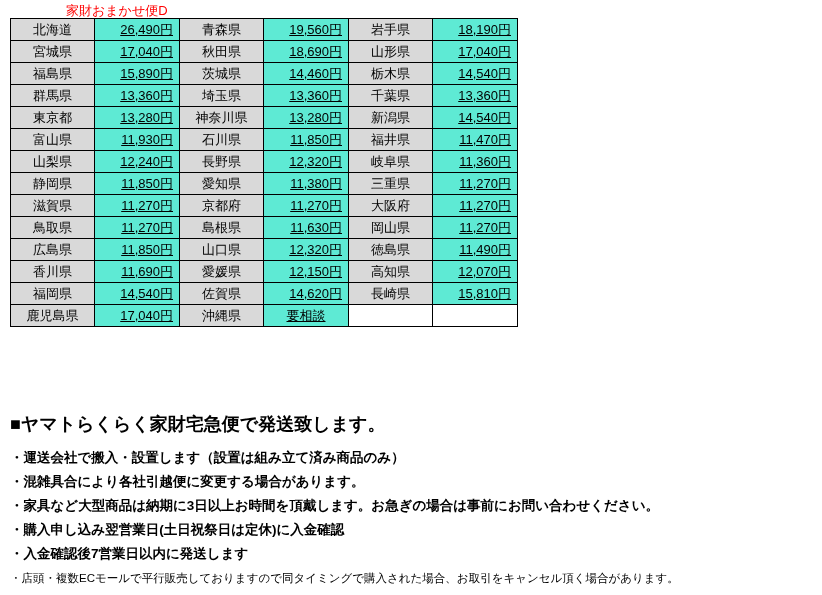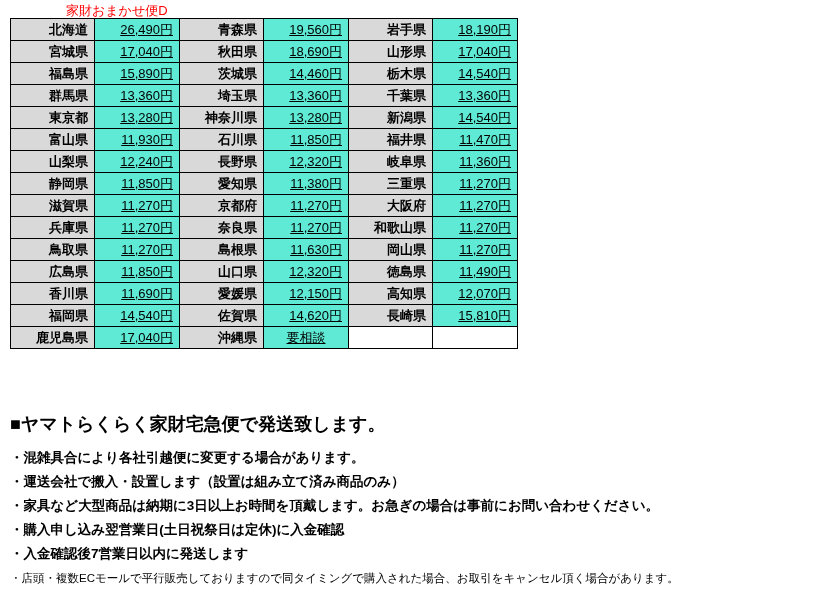--- a/index.html
+++ b/index.html
@@ -41,23 +41,23 @@
   table.fee-table td {
     border: 1px solid #000000;
     height: 22px;
     font-size: 13px;
     padding: 0 6px;
     box-sizing: border-box;
     white-space: nowrap;
   }
   td.pref {
     background: #d9d9d9;
-    text-align: right;
+    text-align: center;
     width: 84px;
-    font-weight: bold;
+    font-weight: normal;
   }
   td.price {
     background: #5eead4;
     text-align: right;
     width: 85px;
     text-decoration: underline;
   }
   td.price.note {
     text-align: center;
   }
@@ -165,28 +165,20 @@
         </tr>
         <tr>
           <td class="pref">滋賀県</td>
           <td class="price">11,270円</td>
           <td class="pref">京都府</td>
           <td class="price">11,270円</td>
           <td class="pref">大阪府</td>
           <td class="price">11,270円</td>
         </tr>
         <tr>
-          <td class="pref">兵庫県</td>
-          <td class="price">11,270円</td>
-          <td class="pref">奈良県</td>
-          <td class="price">11,270円</td>
-          <td class="pref">和歌山県</td>
-          <td class="price">11,270円</td>
-        </tr>
-        <tr>
           <td class="pref">鳥取県</td>
           <td class="price">11,270円</td>
           <td class="pref">島根県</td>
           <td class="price">11,630円</td>
           <td class="pref">岡山県</td>
           <td class="price">11,270円</td>
         </tr>
         <tr>
           <td class="pref">広島県</td>
           <td class="price">11,850円</td>
@@ -218,22 +210,22 @@
           <td class="price note">要相談</td>
           <td class="empty"></td>
           <td class="empty"></td>
         </tr>
       </tbody>
   </table>
 
   <div class="notes">
     <p class="note-head">■ヤマトらくらく家財宅急便で発送致します。</p>
     <div>
+        <p class="note-line">・運送会社で搬入・設置します（設置は組み立て済み商品のみ）</p>
         <p class="note-line">・混雑具合により各社引越便に変更する場合があります。</p>
-        <p class="note-line">・運送会社で搬入・設置します（設置は組み立て済み商品のみ）</p>
         <p class="note-line">・家具など大型商品は納期に3日以上お時間を頂戴します。お急ぎの場合は事前にお問い合わせください。</p>
         <p class="note-line">・購入申し込み翌営業日(土日祝祭日は定休)に入金確認</p>
         <p class="note-line">・入金確認後7営業日以内に発送します</p>
       </div>
     <p class="note-line small">・店頭・複数ECモールで平行販売しておりますので同タイミングで購入された場合、お取引をキャンセル頂く場合があります。</p>
   </div>
 
 </div>
 
 </body></html>

